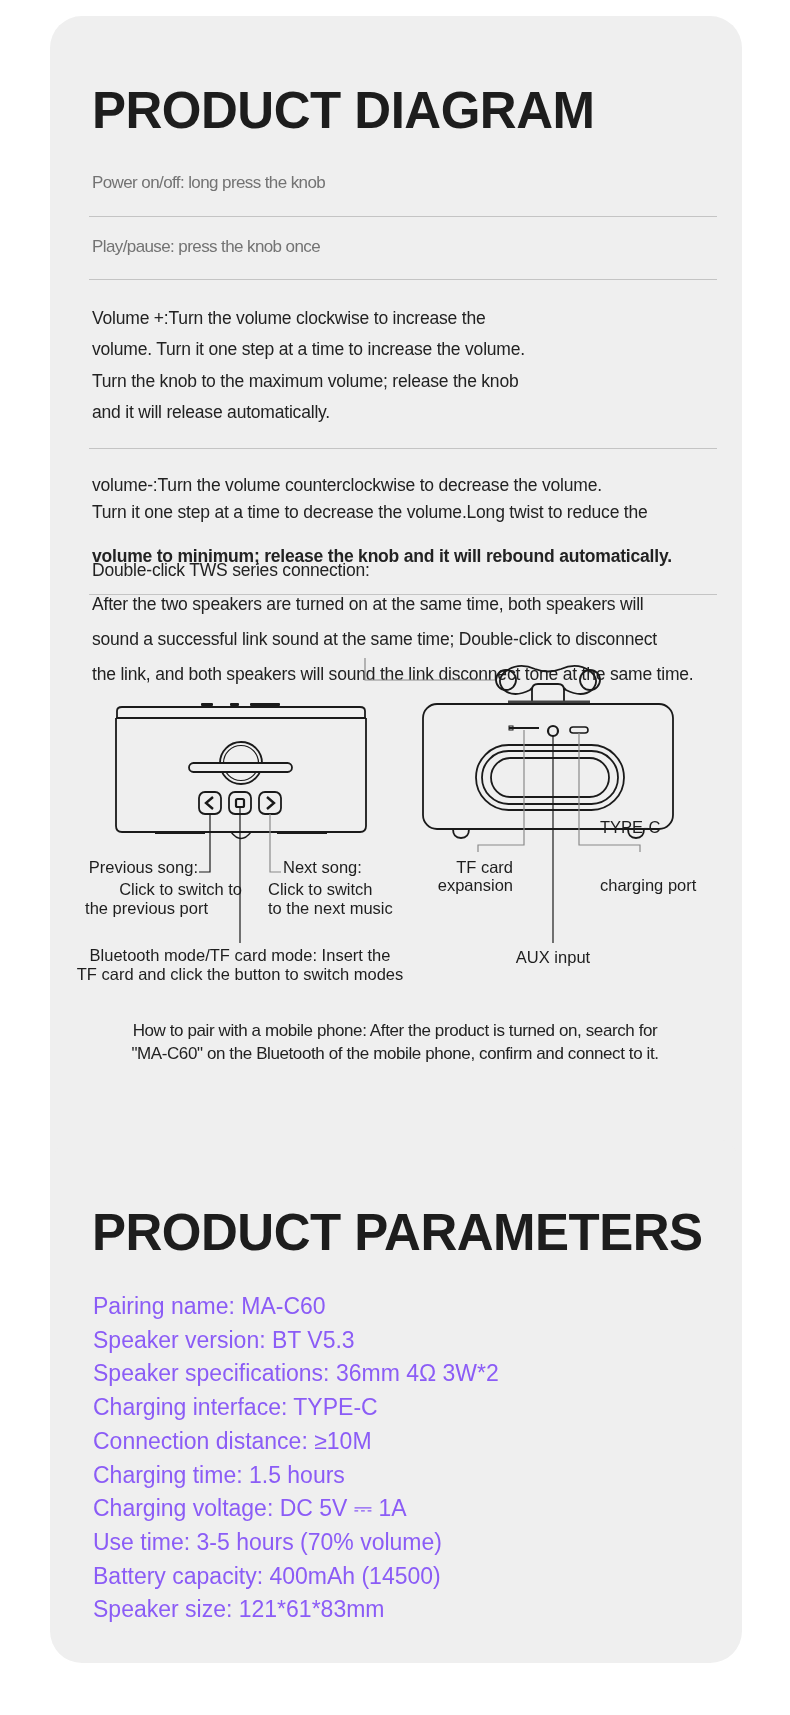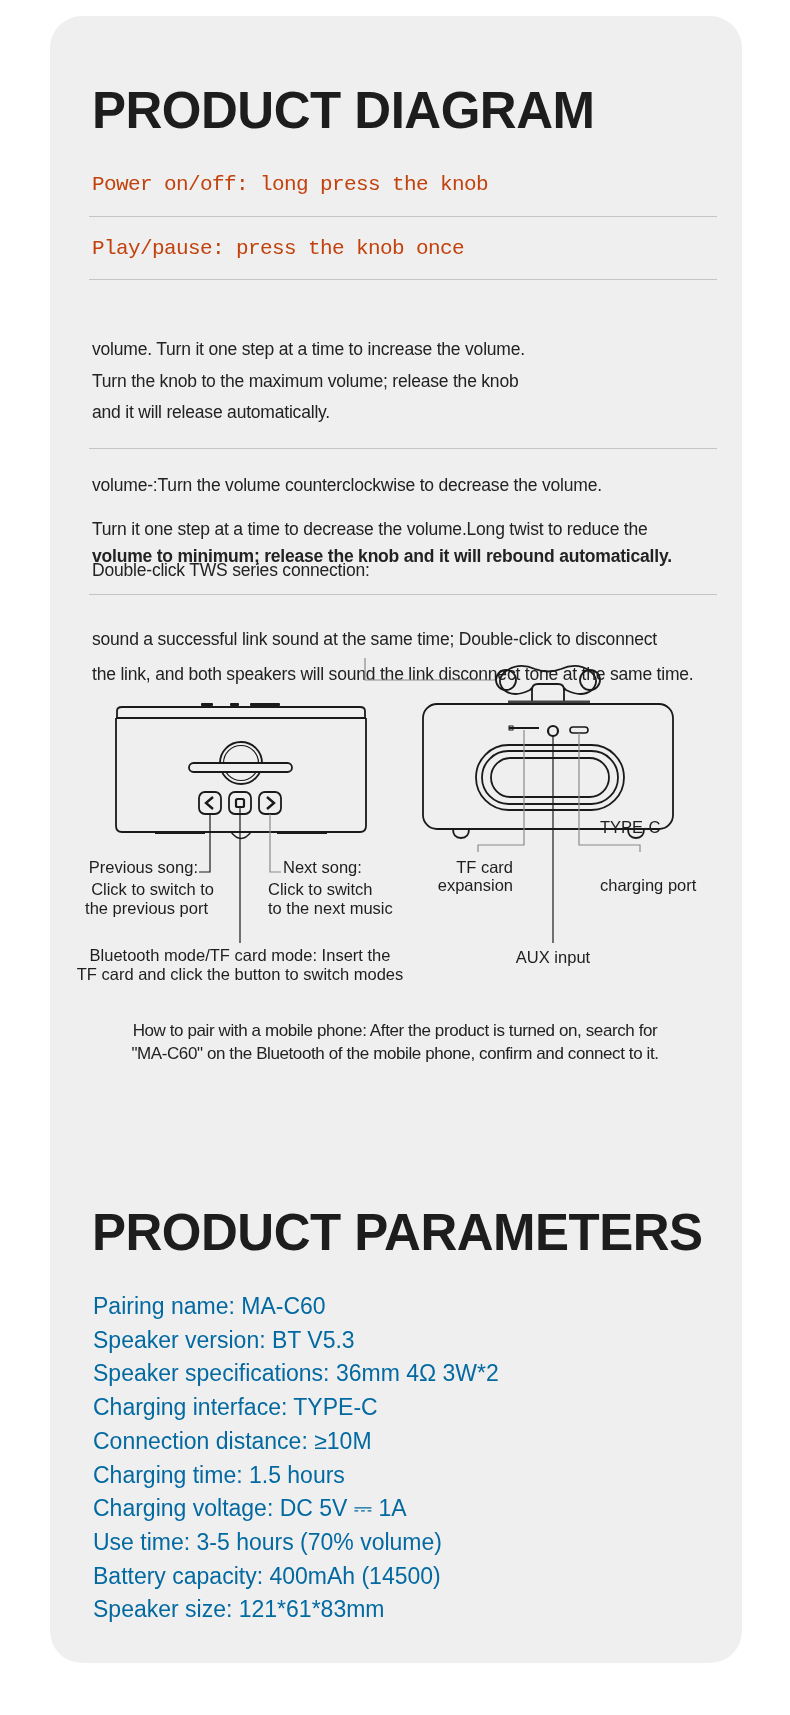--- a/index.html
+++ b/index.html
@@ -1,49 +1,51 @@
 <!DOCTYPE html>
 <html><head>
 <meta charset="utf-8">
 <style>
   html, body { margin:0; padding:0; background:#ffffff; }
   body { width:790px; height:1715px; position:relative; overflow:hidden; font-family:"Liberation Sans", sans-serif; color:#1e1e1e; }
   .card { position:absolute; left:50px; width:692px; background:#efefef; border-radius:32px; }
   .abs { position:absolute; white-space:nowrap; }
   .title { font-family:"Liberation Sans", sans-serif; font-weight:bold; font-size:51px; line-height:52px; color:#1d1d1d; letter-spacing:-0.5px; }
-  .row1 { font-family:Liberation Mono, monospace; font-size:21px; color:#c2410c; letter-spacing:-0.6px; }
+  .row1 { font-family:Liberation Sans, sans-serif; font-size:17px; color:#737373; letter-spacing:-0.6px; }
   .body18 { font-size:17.5px; color:#222; letter-spacing:-0.2px; }
   .divider { position:absolute; left:39px; width:628px; height:1px; background:#c4c4c4; }
   .lbl { font-size:16.5px; color:#1e1e1e; line-height:18px; }
-  .param { font-size:23px; color:#0369a1; line-height:33.7px; }
+  .param { font-size:23px; color:#8b5cf6; line-height:33.7px; }
   svg { position:absolute; left:0; top:0; overflow:visible; }
 </style>
 </head>
 <body>
 
 <div class="card" style="top:16px;height:1308px;">
   <div class="abs title" style="left:42px;top:69px;">PRODUCT DIAGRAM</div>
 
   <div class="abs row1" style="left:42px;top:157px;">Power on/off: long press the knob</div>
   <div class="divider" style="top:200px;"></div>
 
   <div class="abs row1" style="left:42px;top:221px;">Play/pause: press the knob once</div>
   <div class="divider" style="top:263px;"></div>
 
+  <div class="abs body18" style="left:42px;top:292px;">Volume +:Turn the volume clockwise to increase the</div>
   <div class="abs body18" style="left:42px;top:323px;">volume. Turn it one step at a time to increase the volume.</div>
   <div class="abs body18" style="left:42px;top:355px;">Turn the knob to the maximum volume; release the knob</div>
   <div class="abs body18" style="left:42px;top:386px;">and it will release automatically.</div>
   <div class="divider" style="top:432px;"></div>
 
   <div class="abs body18" style="left:42px;top:459px;">volume-:Turn the volume counterclockwise to decrease the volume.</div>
-  <div class="abs body18" style="left:42px;top:503px;">Turn it one step at a time to decrease the volume.Long twist to reduce the</div>
+  <div class="abs body18" style="left:42px;top:486px;">Turn it one step at a time to decrease the volume.Long twist to reduce the</div>
   <div class="abs body18" style="left:42px;top:530px;font-weight:bold;">volume to minimum; release the knob and it will rebound automatically.</div>
   <div class="divider" style="top:578px;"></div>
 
   <div class="abs body18" style="left:42px;top:544px;">Double-click TWS series connection:</div>
+  <div class="abs body18" style="left:42px;top:578px;">After the two speakers are turned on at the same time, both speakers will</div>
   <div class="abs body18" style="left:42px;top:613px;text-align:center;">sound a successful link sound at the same time; Double-click to disconnect</div>
   <div class="abs body18" style="left:42px;top:648px;">the link, and both speakers will sound the link disconnect tone at the same time.</div>
 </div>
 
 <svg width="790" height="1715" viewBox="0 0 790 1715">
 
   <polyline points="365,658 365,680 497,680" fill="none" stroke="#8a8a8a" stroke-width="1.2"></polyline>
 
   <g fill="none" stroke="#1a1a1a" stroke-width="1.8">
     <rect x="201" y="703" width="12" height="3" rx="1" fill="#1a1a1a" stroke="none"></rect>
@@ -85,21 +87,21 @@
     <rect x="491" y="758" width="118" height="39" rx="19.5"></rect>
     <path d="M453,829 Q453,838 461,838 Q469,838 469,829"></path>
     <path d="M628,829 Q628,838 636,838 Q644,838 644,829"></path>
   </g>
   <polyline points="524,730 524,845 478,845 478,852" fill="none" stroke="#8a8a8a" stroke-width="1.2"></polyline>
   <line x1="553" y1="736" x2="553" y2="943" stroke="#1a1a1a" stroke-width="1.2"></line>
   <polyline points="579,733 579,845 640,845 640,852" fill="none" stroke="#8a8a8a" stroke-width="1.2"></polyline>
 </svg>
 
 <div class="abs lbl" style="right:592px;top:858px;">Previous song:</div>
-<div class="abs lbl" style="right:576px;top:880px;">Click to switch to</div>
+<div class="abs lbl" style="right:548px;top:880px;">Click to switch to</div>
 <div class="abs lbl" style="right:582px;top:899px;">the previous port</div>
 
 <div class="abs lbl" style="left:283px;top:858px;">Next song:</div>
 <div class="abs lbl" style="left:268px;top:880px;">Click to switch</div>
 <div class="abs lbl" style="left:268px;top:899px;">to the next music</div>
 
 <div class="abs lbl" style="left:240px;transform:translateX(-50%);top:946px;">Bluetooth mode/TF card mode: Insert the</div>
 <div class="abs lbl" style="left:240px;transform:translateX(-50%);top:965px;">TF card and click the button to switch modes</div>
 
 <div class="abs lbl" style="right:277px;top:858px;">TF card</div>

